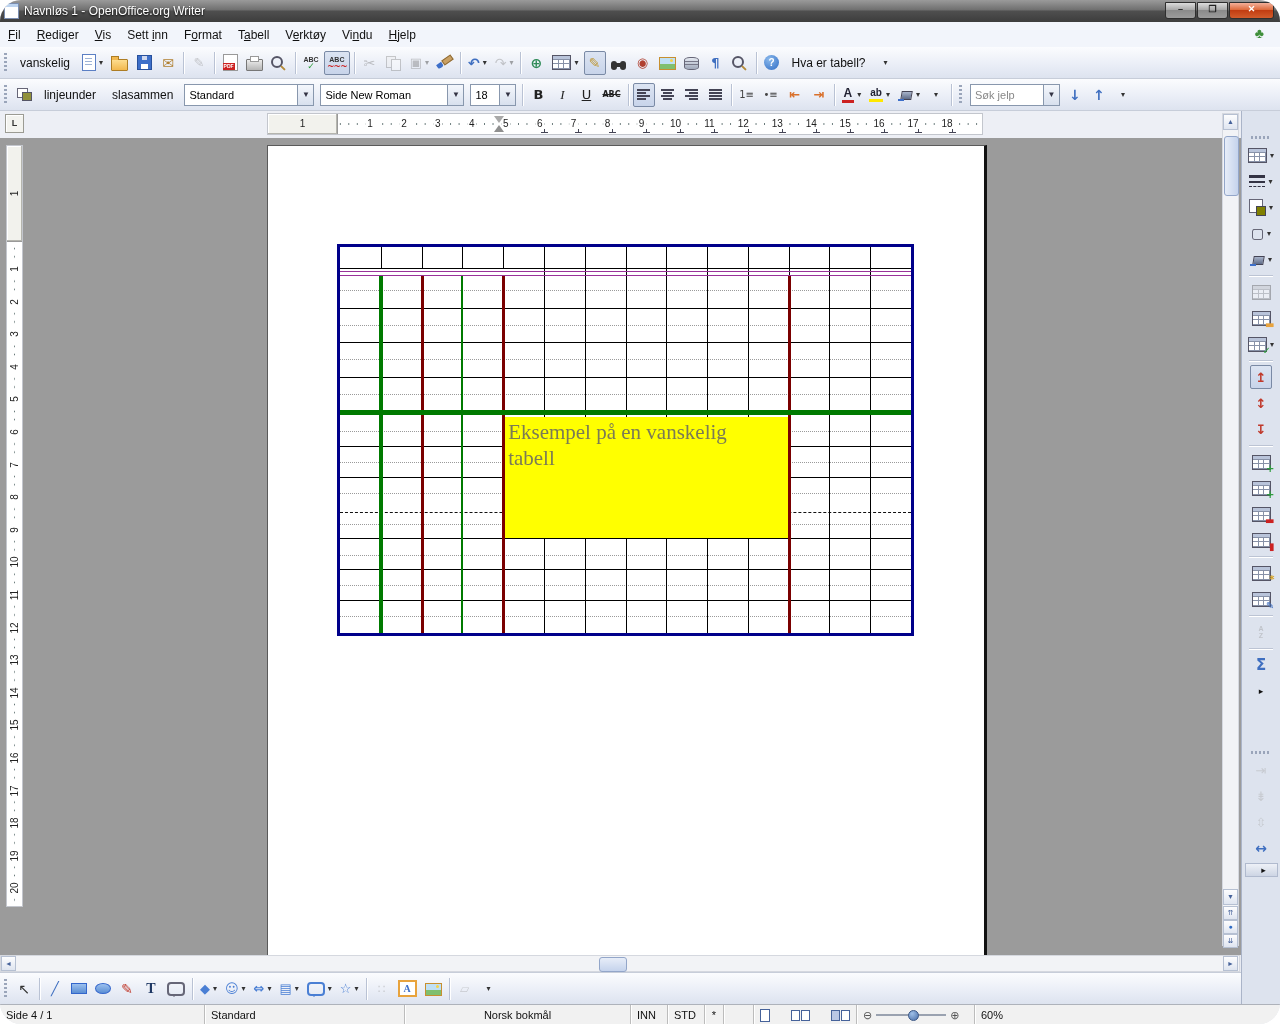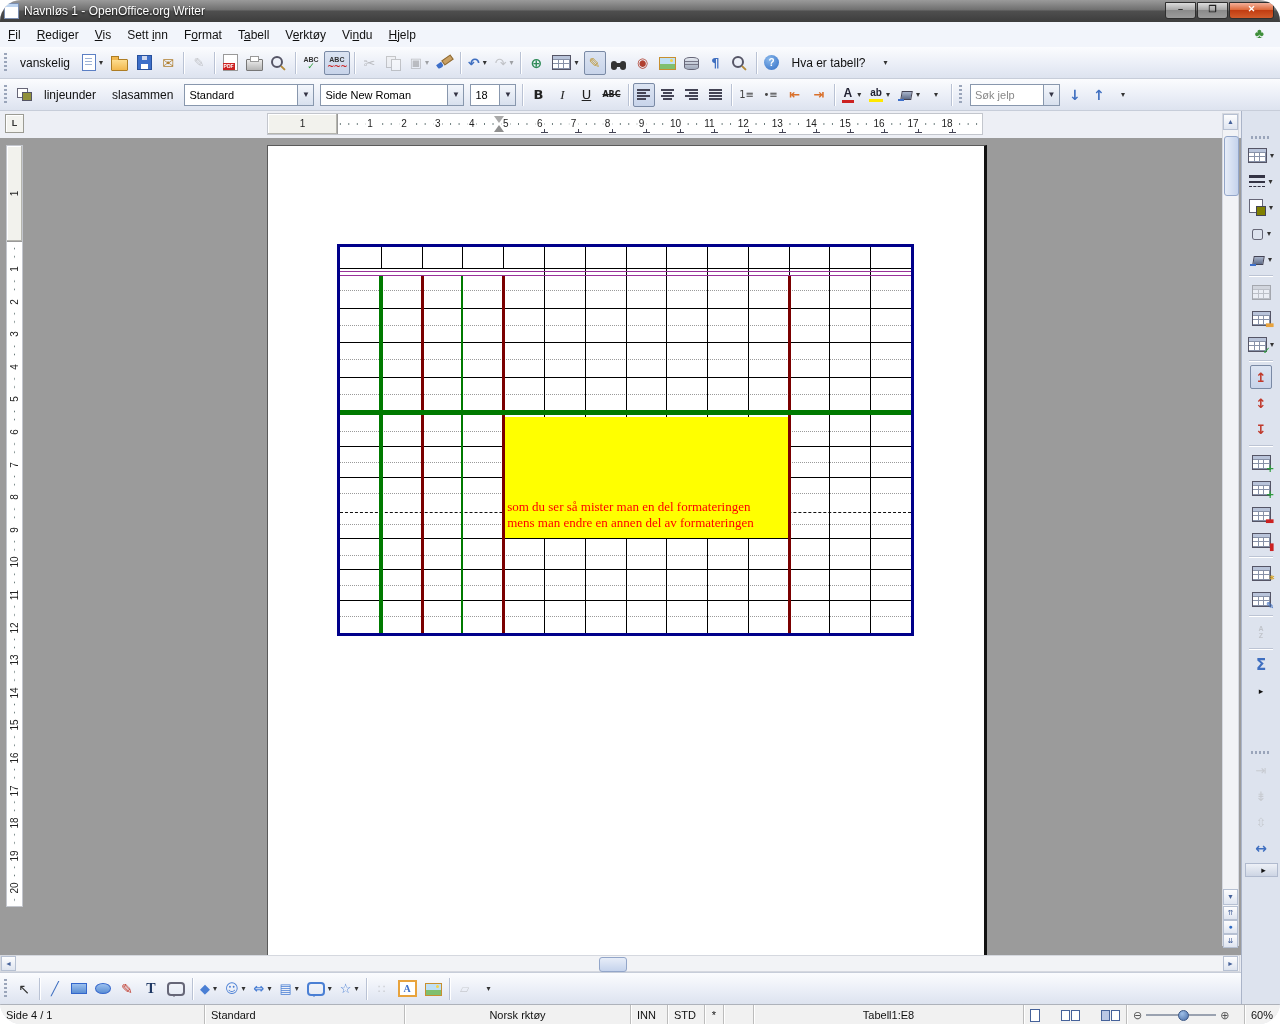--- a/index.html
+++ b/index.html
@@ -559,24 +559,21 @@
           <div class="tline" style="left: 204px; top: 21px; width: 1px; height: 365px; background: rgb(0, 0, 0);"></div>
           <div class="tline" style="left: 245px; top: 21px; width: 1px; height: 365px; background: rgb(0, 0, 0);"></div>
           <div class="tline" style="left: 286px; top: 21px; width: 1px; height: 365px; background: rgb(0, 0, 0);"></div>
           <div class="tline" style="left: 326px; top: 21px; width: 1px; height: 365px; background: rgb(0, 0, 0);"></div>
           <div class="tline" style="left: 367px; top: 21px; width: 1px; height: 365px; background: rgb(0, 0, 0);"></div>
           <div class="tline" style="left: 408px; top: 21px; width: 1px; height: 365px; background: rgb(0, 0, 0);"></div>
           <div class="tline" style="left: 449px; top: 21px; width: 1px; height: 365px; background: rgb(0, 0, 0);"></div>
           <div class="tline" style="left: 489px; top: 21px; width: 1px; height: 365px; background: rgb(0, 0, 0);"></div>
           <div class="tline" style="left: 530px; top: 21px; width: 1px; height: 365px; background: rgb(0, 0, 0);"></div>
           <div class="tline" style="left: 163.143px; top: 170px; width: 285.5px; height: 121px; background: rgb(255, 255, 0); overflow: hidden;">
-            <div style="position: absolute; left: 4px; top: 82px; width: 282px; font: 13px / 16px &quot;Liberation Serif&quot;, serif; color: rgb(255, 0, 0); white-space: nowrap;">
-              <div>som du ser så mister man en del formateringen</div>
-              <div>mens man endre en annen del av formateringen</div>
-            </div>
+            <div style="position: absolute; left: 5px; top: 2px; width: 250px; font: 21px / 26px &quot;Liberation Serif&quot;, serif; color: rgb(123, 123, 85);">Eksempel på en vanskelig tabell</div>
           </div>
           <div class="tline" style="left: 0px; top: 291px; width: 571px; height: 1px; background: rgb(0, 0, 0);"></div>
           <div class="tline" style="left: 39px; top: 29px; width: 4px; height: 357px; background: rgb(0, 122, 0);"></div>
           <div class="tline" style="left: 81px; top: 29px; width: 3px; height: 357px; background: rgb(122, 0, 0);"></div>
           <div class="tline" style="left: 121px; top: 29px; width: 2px; height: 357px; background: rgb(0, 122, 0);"></div>
           <div class="tline" style="left: 162px; top: 29px; width: 3px; height: 357px; background: rgb(122, 0, 0);"></div>
           <div class="tline" style="left: 448px; top: 29px; width: 3px; height: 357px; background: rgb(122, 0, 0);"></div>
           <div class="tline" style="left: 0px; top: 24px; width: 571px; height: 5px; border-top: 1.5px solid rgb(153, 51, 153); border-bottom: 1.5px solid rgb(153, 51, 153); box-sizing: border-box;"></div>
           <div class="tline" style="left: 0px; top: 163px; width: 571px; height: 5px; background: rgb(0, 122, 0);"></div>
         </div>
@@ -779,26 +776,25 @@
         <i class="gi" style="color: rgb(153, 153, 153); font-size: 12px;">▱</i>
       </div>
       <div class="tbb">
         <i class="gi" style="color: rgb(51, 51, 51); font-size: 8px;">▾</i>
       </div>
     </div>
 
   <div class="statusbar">
     <div class="scell" style="width:205px;">Side 4 / 1</div>
     <div class="scell" style="width:200px;">Standard</div>
-    <div class="scell" style="width:226px;justify-content:center;">Norsk rktøy</div>
+    <div class="scell" style="width:226px;justify-content:center;">Norsk bokmål</div>
     <div class="scell" style="width:37px;">INN</div>
     <div class="scell" style="width:37px;">STD</div>
     <div class="scell" style="width:19px;justify-content:center;">*</div>
     <div class="scell" style="width:30px;"></div>
-    <div class="scell" style="width:270px;justify-content:center;">Tabell1:E8</div>
     <div class="scell" style="width:103px;justify-content:space-between;">
       <i class="ic-pg"></i>
       <i class="ic-pg2"></i>
       <i class="ic-pg3"></i>
     </div>
     <div class="scell" style="width:118px;">
       <span class="zoomslider">
         <span>⊖</span>
         <span class="ztrack">
             <span class="zthumb"></span>

